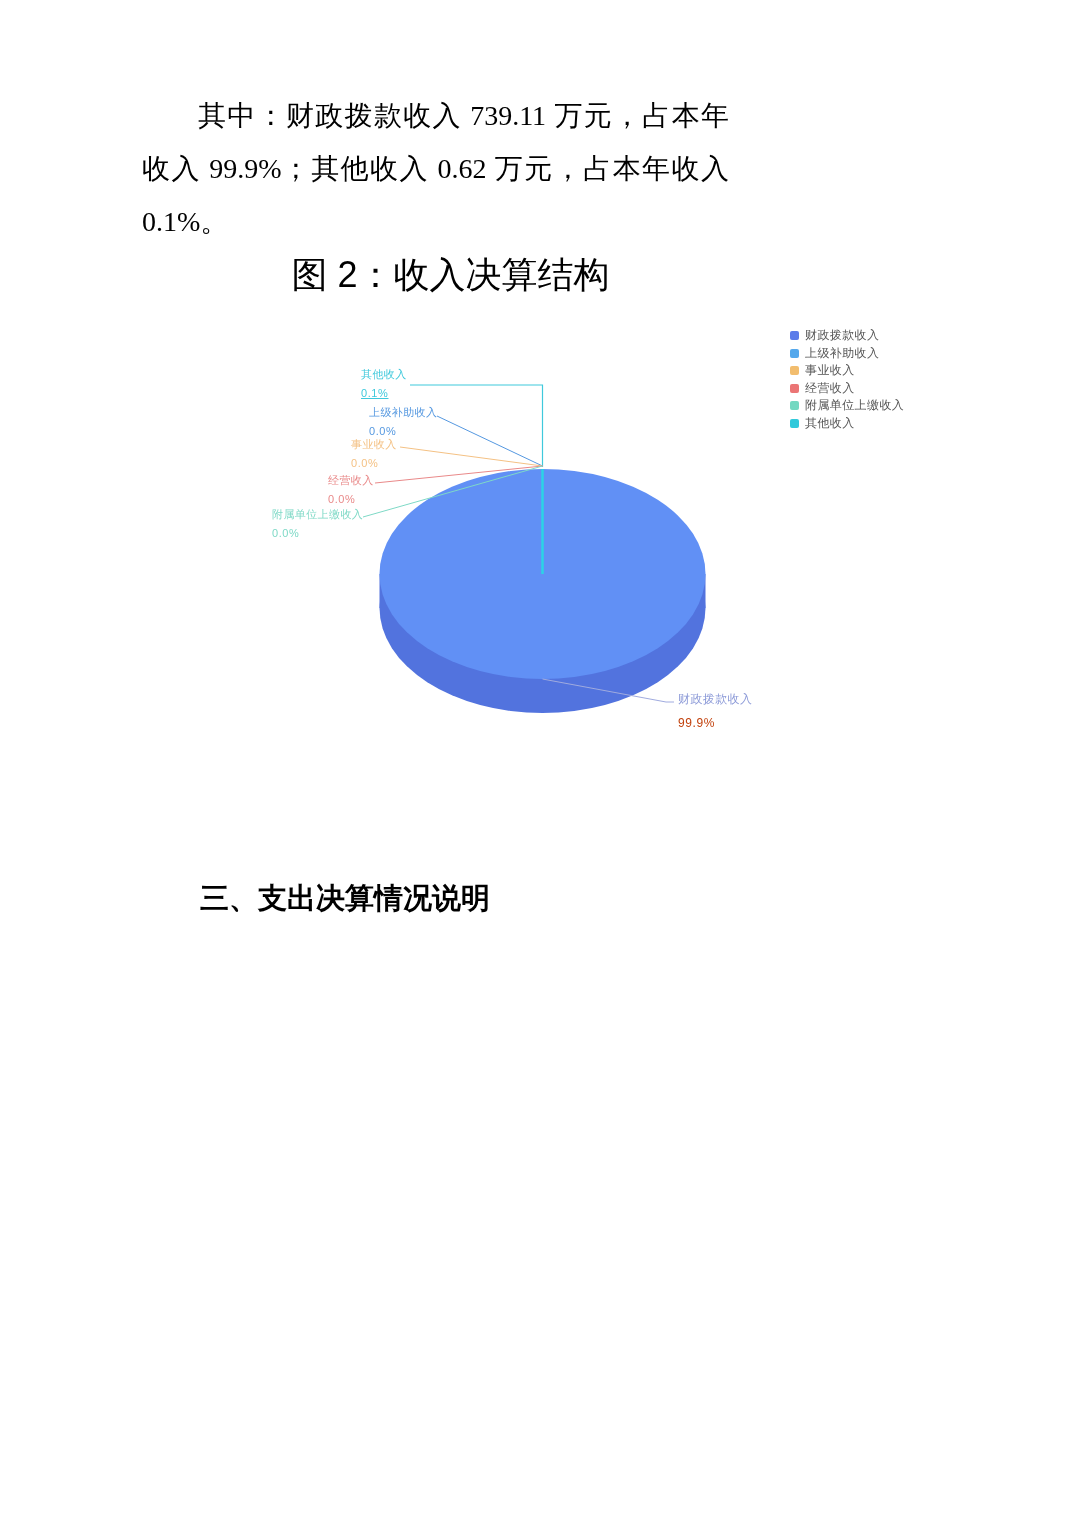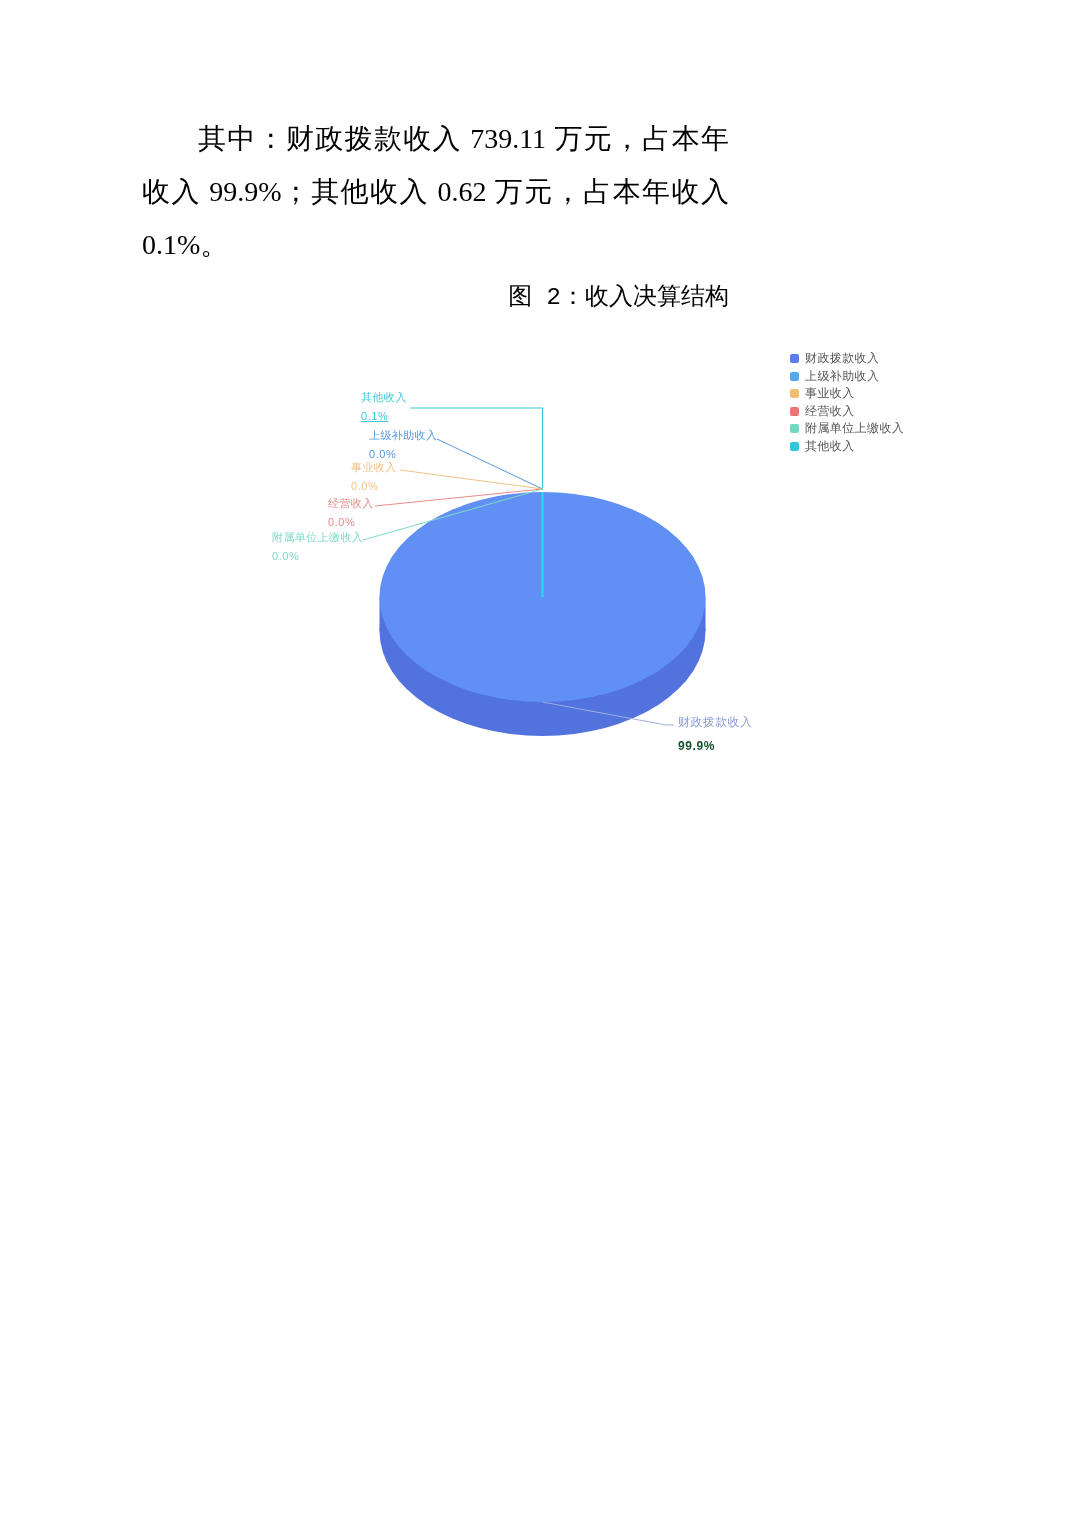--- a/index.html
+++ b/index.html
@@ -1,30 +1,30 @@
 <!DOCTYPE html>
 <html><head>
 <meta charset="utf-8">
 <style>
   * { margin:0; padding:0; box-sizing:border-box; }
   html,body { background:#ffffff; }
   body {
     width:1074px; height:1520px; position:relative; overflow:hidden;
     font-family:"Liberation Serif", serif; color:#000;
   }
-  .doc { width:862px; height:1520px; padding-top:112px; }
+  .doc { width:862px; height:1520px; padding-top:89px; }
   .para {
     font-size:28px; line-height:53px; text-align:justify;
     margin:0 133px 0 142px; text-indent:56px;
     font-family:"Liberation Serif", serif;
   }
   .fig-title {
-    height:53px; line-height:53px; font-size:24px; text-align:right;
+    height:53px; line-height:53px; font-size:36px; text-align:center;
     margin:0 133px 0 142px; text-indent:30px;
-    font-family:Liberation Mono, monospace;
+    font-family:Liberation Sans, sans-serif;
   }
   .chart-area { position:relative; width:1074px; height:571px; }
   .chart-area svg { position:absolute; left:0; top:0; }
   .callout {
     position:absolute; font-family:"Liberation Sans", sans-serif;
     font-size:11px; line-height:19px; letter-spacing:0.4px; white-space:nowrap;
   }
   .callout .c-pct { letter-spacing:0.6px; }
   .callout-fiscal { line-height:24px; font-size:12px; }
   .legend {
@@ -85,21 +85,21 @@
     <div class="callout" style="left:328px; top:170px;">
       <div class="c-name" style="color: rgb(233, 137, 137);">经营收入</div>
       <div class="c-pct" style="color: rgb(233, 137, 137);">0.0%</div>
     </div>
     <div class="callout" style="left:272px; top:204px;">
       <div class="c-name" style="color: rgb(126, 217, 198);">附属单位上缴收入</div>
       <div class="c-pct" style="color: rgb(126, 217, 198);">0.0%</div>
     </div>
     <div class="callout callout-fiscal" style="left:678px; top:386px;">
       <div class="c-name" style="color: rgb(140, 154, 216);">财政拨款收入</div>
-      <div class="c-pct" style="color: #14532d; font-weight: bold;">99.9%</div>
+      <div class="c-pct" style="color: #c2410c;">99.9%</div>
     </div>
 
     <div class="legend">
       <div class="legend-item">
         <span class="legend-swatch" style="background: rgb(91, 124, 233);"></span>
         <span class="legend-label">财政拨款收入</span>
       </div>
       <div class="legend-item">
         <span class="legend-swatch" style="background: rgb(84, 168, 236);"></span>
         <span class="legend-label">上级补助收入</span>
@@ -116,15 +116,16 @@
         <span class="legend-swatch" style="background: rgb(115, 216, 193);"></span>
         <span class="legend-label">附属单位上缴收入</span>
       </div>
       <div class="legend-item">
         <span class="legend-swatch" style="background: rgb(48, 201, 219);"></span>
         <span class="legend-label">其他收入</span>
       </div>
     </div>
   </div>
 
+  <h3 class="section-heading">三、支出决算情况说明</h3>
 
 
 </div>
 
 </body></html>

